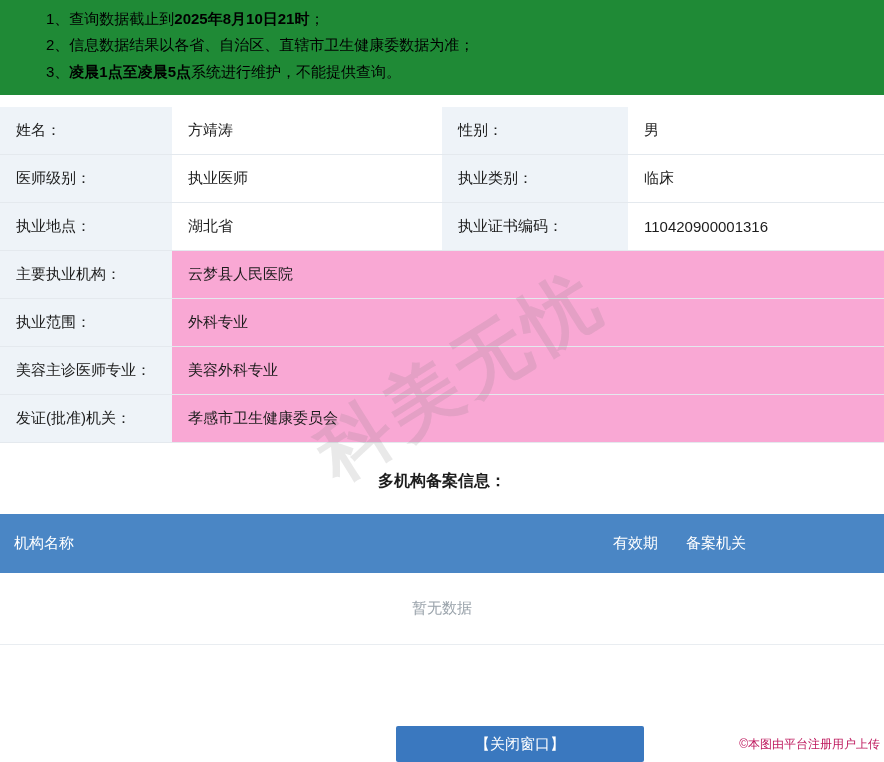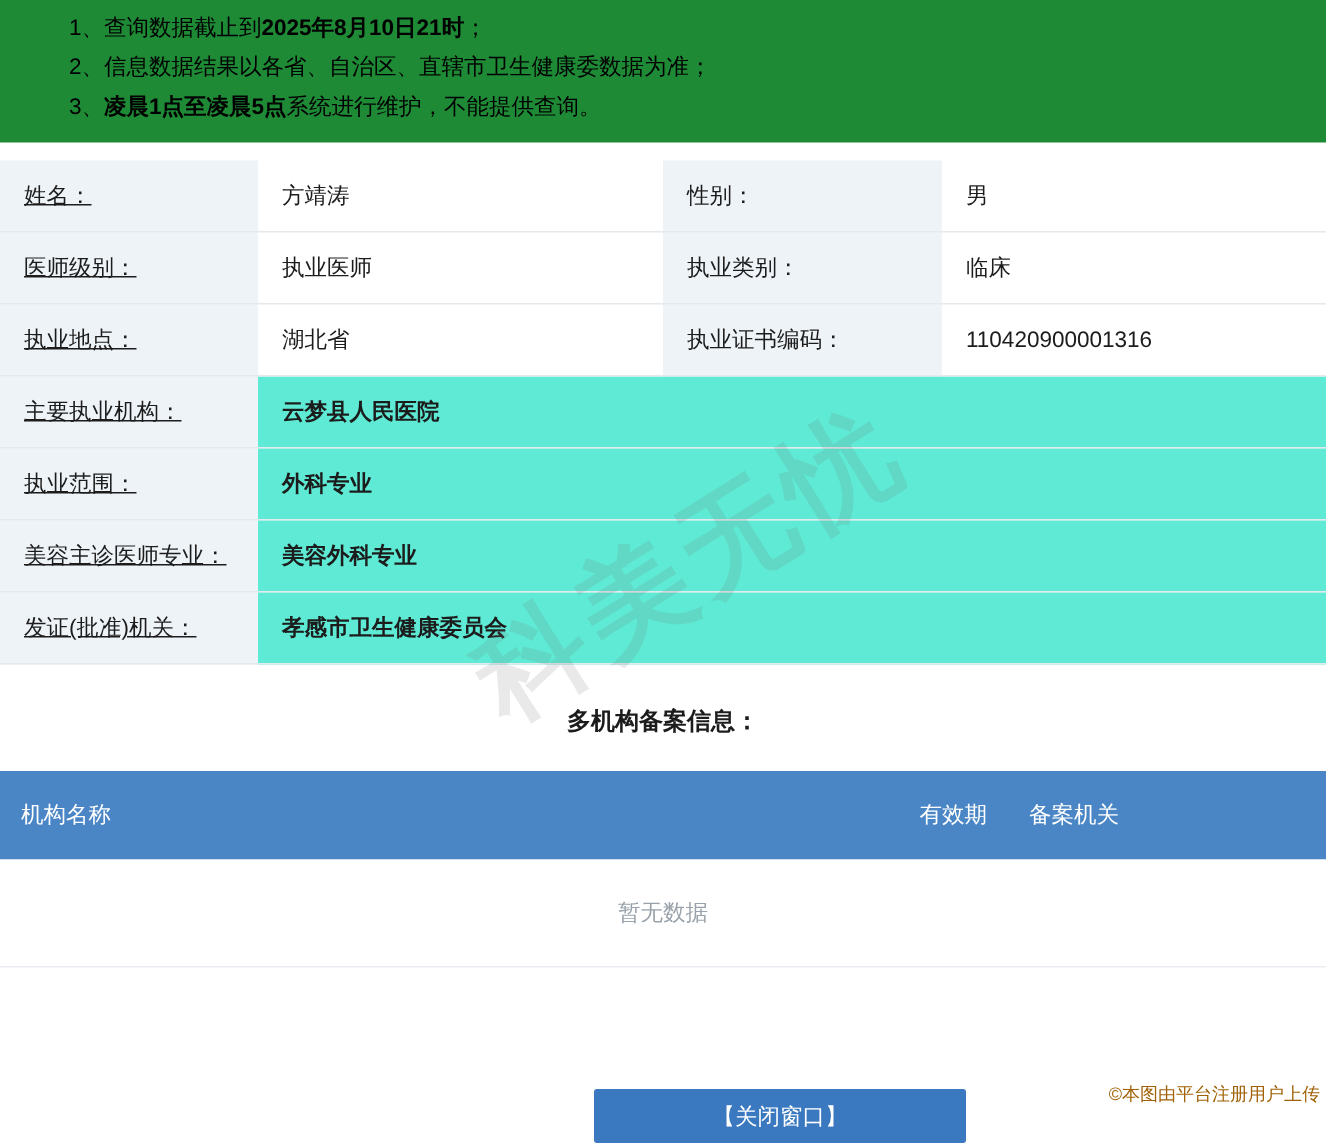--- a/index.html
+++ b/index.html
@@ -53,34 +53,33 @@
   table.info td {
     border-bottom: 1px solid #e4e9ee;
     padding: 14px 16px;
     vertical-align: middle;
     height: 48px;
   }
   td.lbl {
     background: #eef3f8;
     width: 172px;
     color: #1c1c1c;
-    text-decoration: underline;
   }
   td.val {
     background: #ffffff;
     width: 270px;
   }
   td.lbl2 {
     background: #eef3f8;
     width: 186px;
   }
   td.val2 {
     background: #ffffff;
   }
-  td.wide { background: #5eead4; font-weight: bold; }
+  td.wide { background: #f9a8d4; }
 
   .watermark {
     position: absolute;
     left: 300px;
     top: 220px;
     font-size: 74px;
     color: rgba(120,120,120,0.16);
     transform: rotate(-32deg);
     font-family: "DejaVu Sans", sans-serif;
     font-weight: bold;
@@ -142,23 +141,23 @@
     color: #ffffff;
     border: none;
     font-size: 15px;
     font-family: "Liberation Sans", sans-serif;
     cursor: pointer;
     border-radius: 2px;
   }
   .uploader {
     position: absolute;
     right: 4px;
-    bottom: 24px;
+    bottom: 9px;
     font-size: 12px;
-    color: #a16207;
+    color: #be185d;
     white-space: nowrap;
   }
 </style>
 </head>
 <body>
 
 <div class="page">
 
   <div class="notice">
     <ol>

